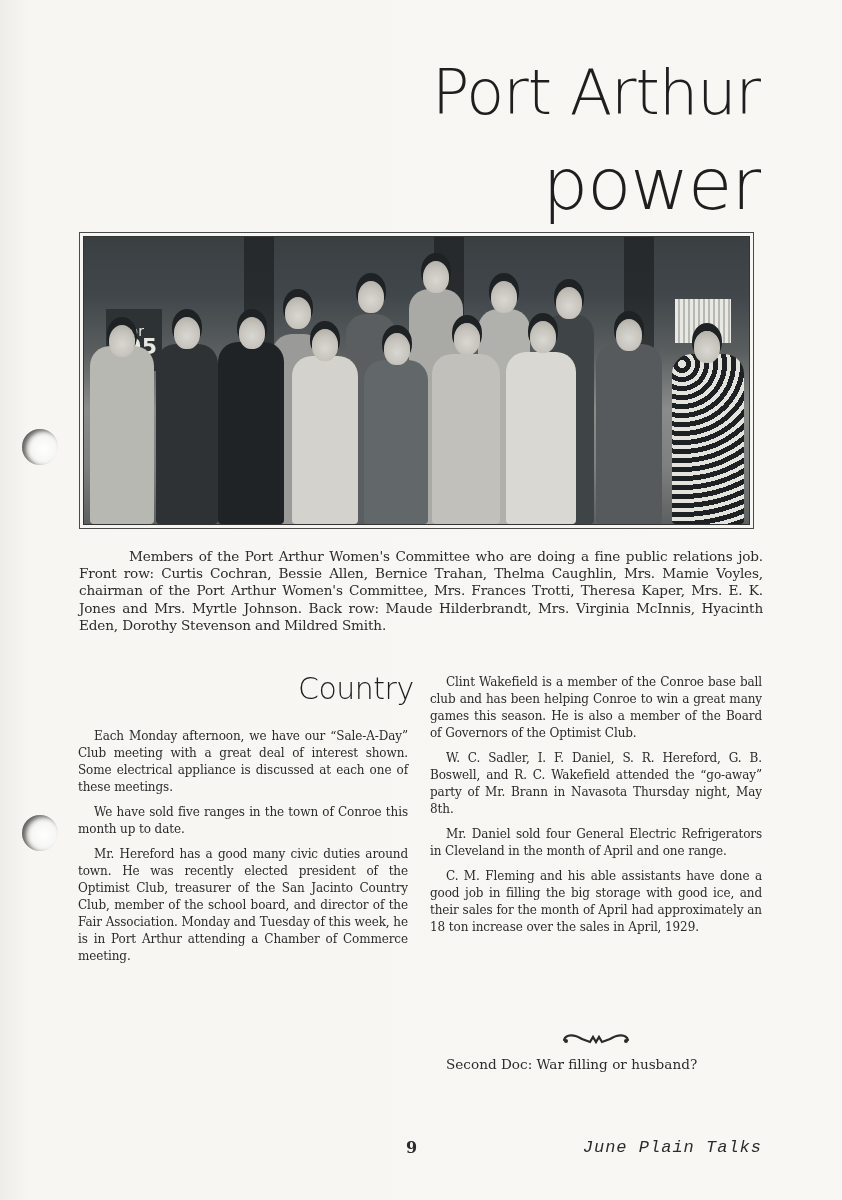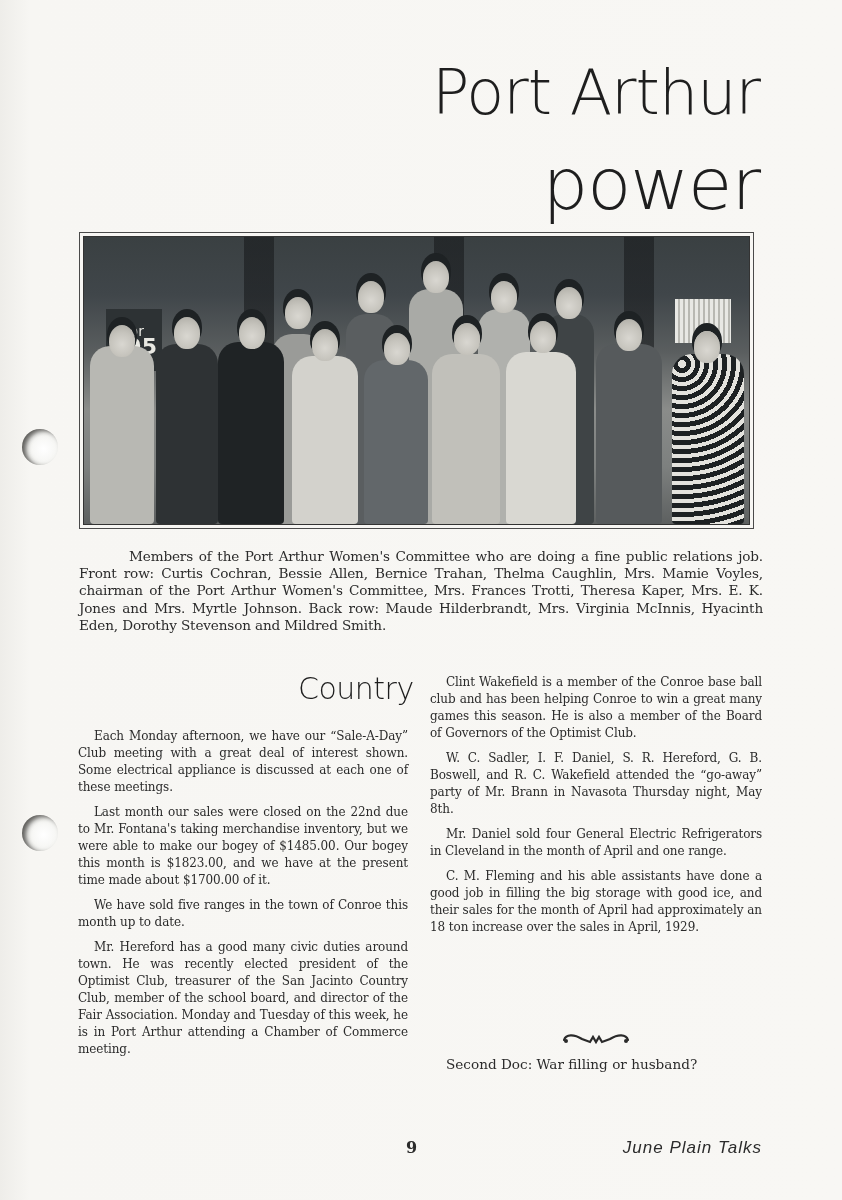--- a/index.html
+++ b/index.html
@@ -161,21 +161,21 @@
       left: 406px;
       top: 1138px;
       font-size: 16px;
       font-weight: bold;
       color: #2b2b2b;
     }
     .footer-title {
       position: absolute;
       right: 80px;
       top: 1138px;
-      font-family: Liberation Sans, sans-serif;
+      font-family: Liberation Mono, monospace;
       font-style: italic;
       font-size: 17px;
       letter-spacing: 1px;
       color: #2b2b2b;
     }
   </style>
 </head>
 <body>
 
 <div class="page">
@@ -228,21 +228,20 @@
   </div>
 
   <div class="caption">
     <span class="indent"></span><span>Members of the Port Arthur Women's Committee who are doing a fine public relations job.  Front row: Curtis Cochran, Bessie Allen, Bernice Trahan, Thelma Caughlin, Mrs. Mamie Voyles, chairman of the Port Arthur Women's Committee, Mrs. Frances Trotti, Theresa Kaper, Mrs. E. K. Jones and Mrs. Myrtle Johnson.  Back row: Maude Hilderbrandt, Mrs. Virginia McInnis, Hyacinth Eden, Dorothy Stevenson and Mildred Smith.</span>
   </div>
 
   <div class="section-heading">Country</div>
 
   <div class="col left">
     <p>Each Monday afternoon, we have our “Sale-A-Day” Club meeting with a great deal of interest shown.  Some electrical appliance is discussed at each one of these meetings.</p>
-    <p>Last month our sales were closed on the 22nd due to Mr. Fontana's taking merchandise inventory, but we were able to make our bogey of $1485.00.  Our bogey this month is $1823.00, and we have at the present time made about $1700.00 of it.</p>
     <p>We have sold five ranges in the town of Conroe this month up to date.</p>
     <p>Mr. Hereford has a good many civic duties around town.  He was recently elected president of the Optimist Club, treasurer of the San Jacinto Country Club, member of the school board, and director of the Fair Association. Monday and Tuesday of this week, he is in Port Arthur attending a Chamber of Commerce meeting.</p>
   </div>
 
   <div class="col right">
     <p>Clint Wakefield is a member of the Conroe base ball club and has been helping Conroe to win a great many games this season.  He is also a member of the Board of Governors of the Optimist Club.</p>
     <p>W. C. Sadler, I. F. Daniel, S. R. Hereford, G. B. Boswell, and R. C. Wakefield attended the “go-away” party of Mr. Brann in Navasota Thursday night, May 8th.</p>
     <p>Mr. Daniel sold four General Electric Refrigerators in Cleveland in the month of April and one range.</p>
     <p>C. M. Fleming and his able assistants have done a good job in filling the big storage with good ice, and their sales for the month of April had approximately an 18 ton increase over the sales in April, 1929.</p>
   </div>

